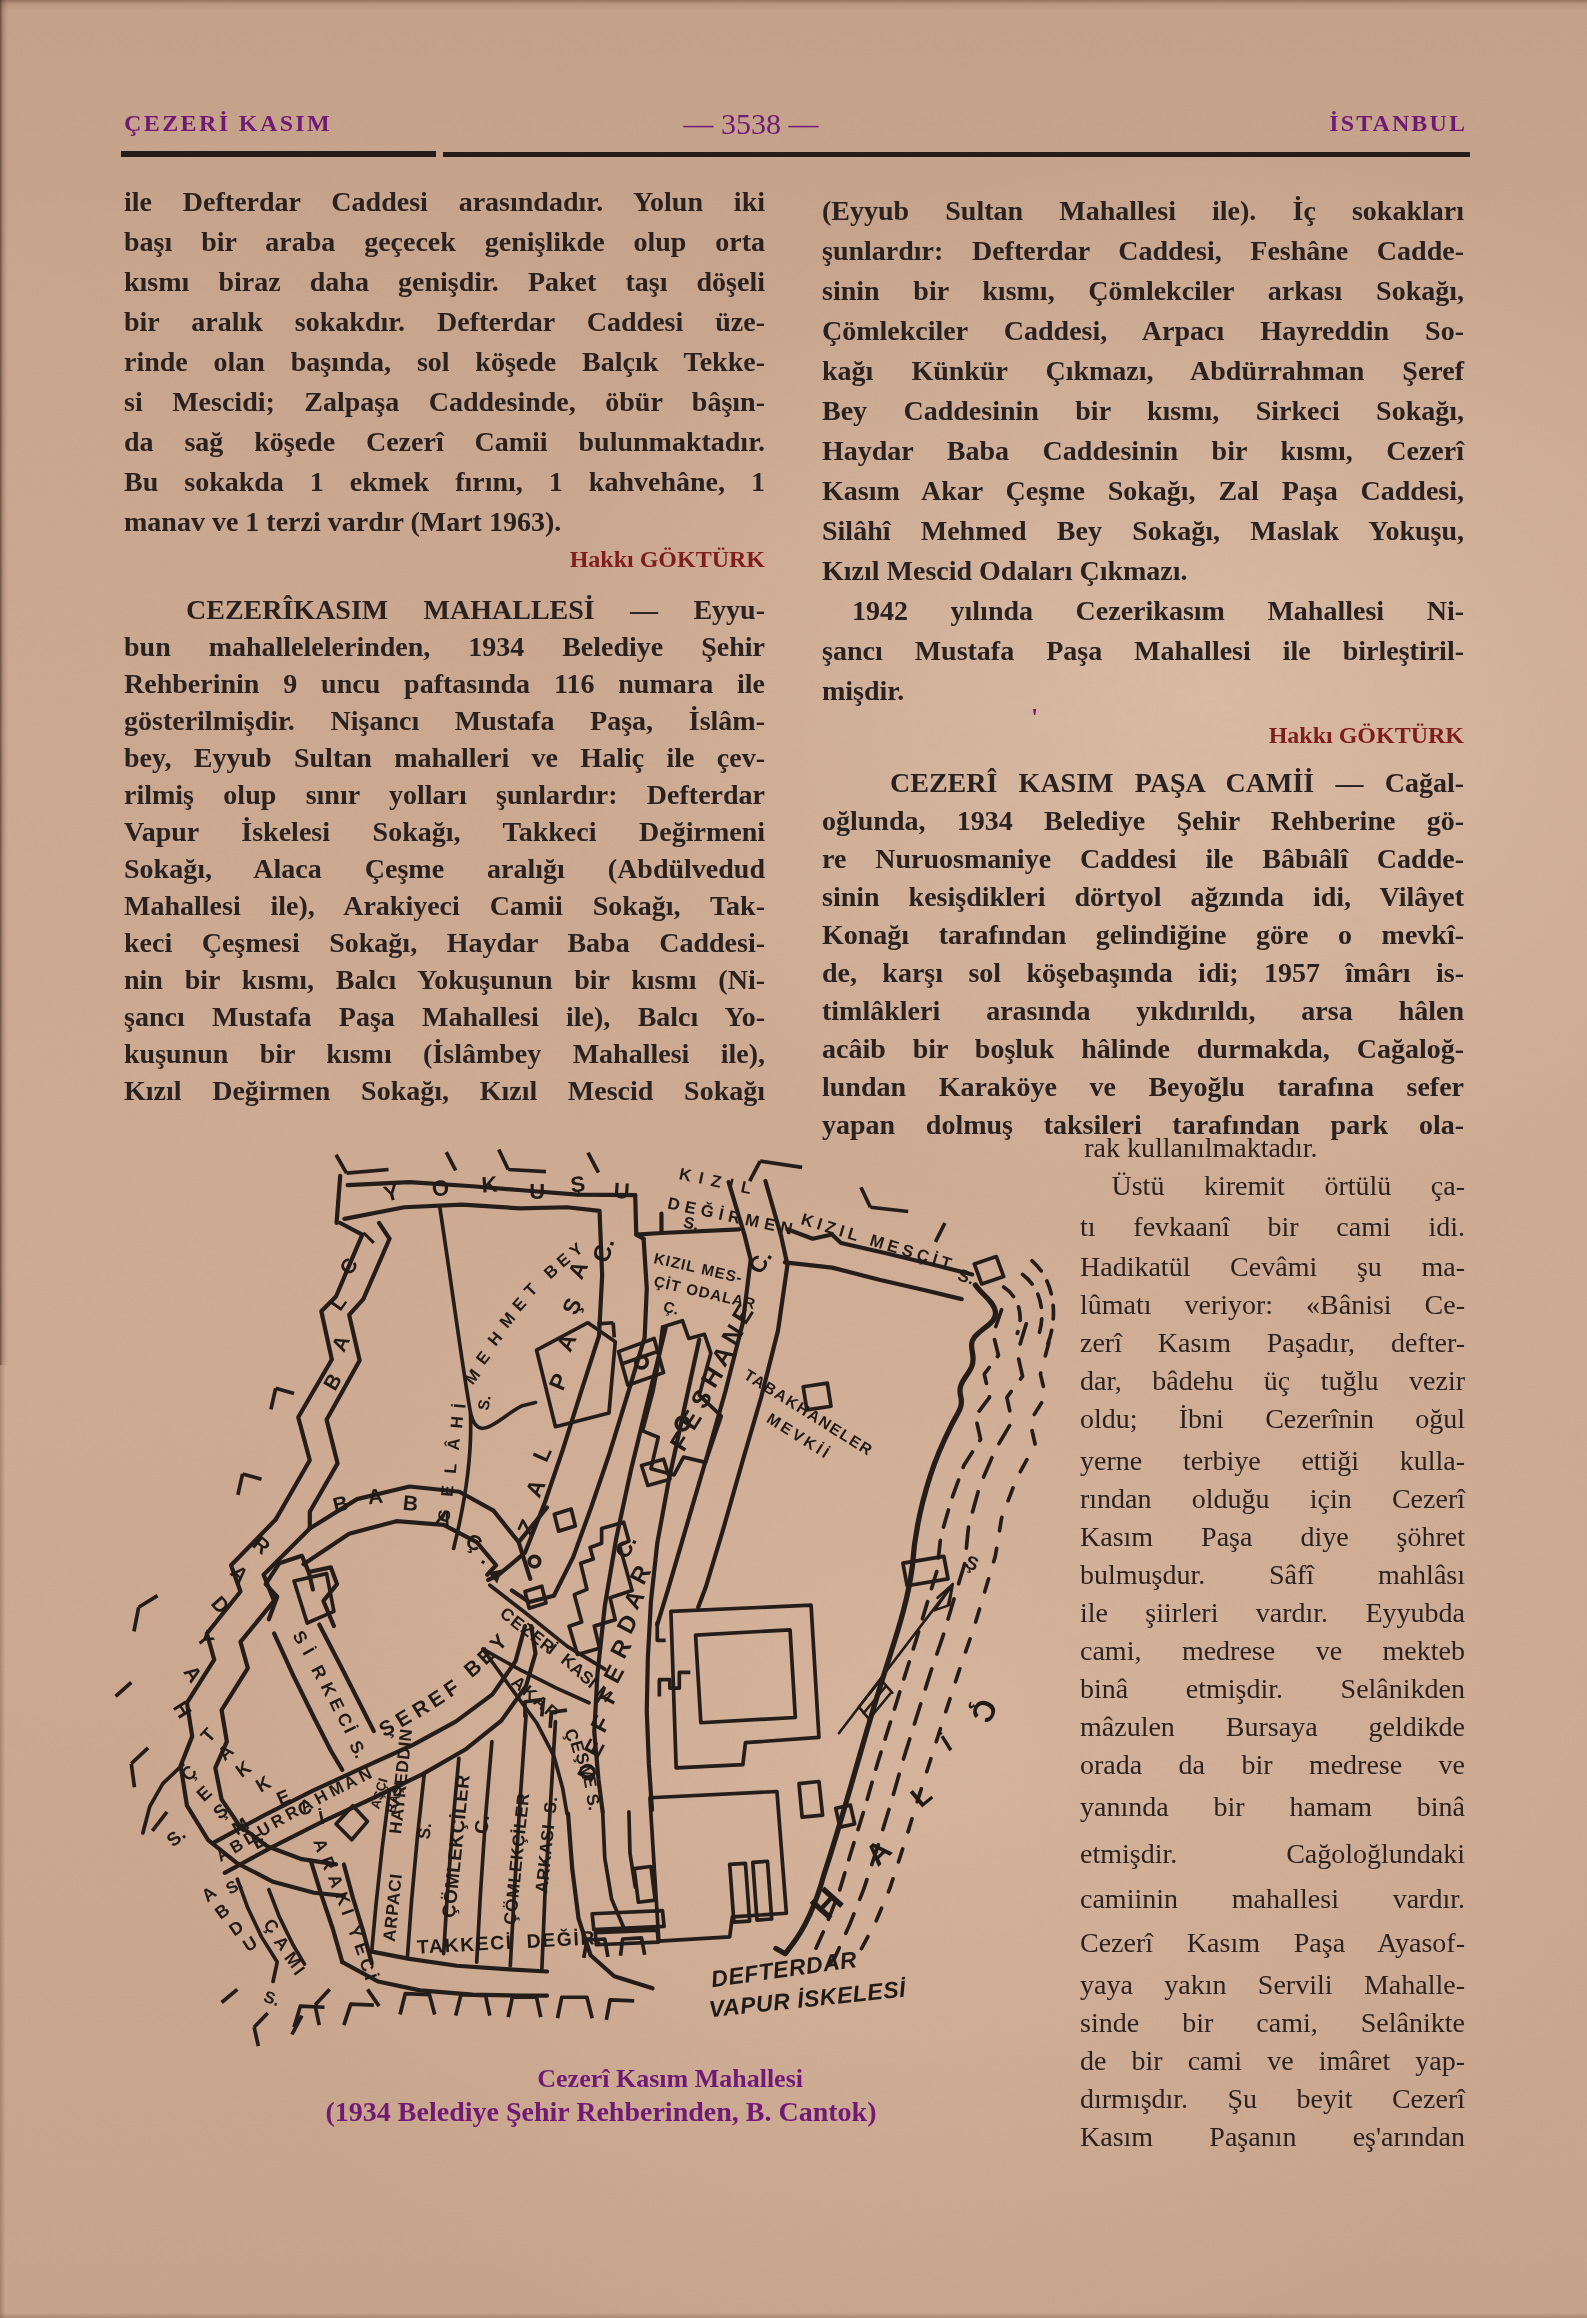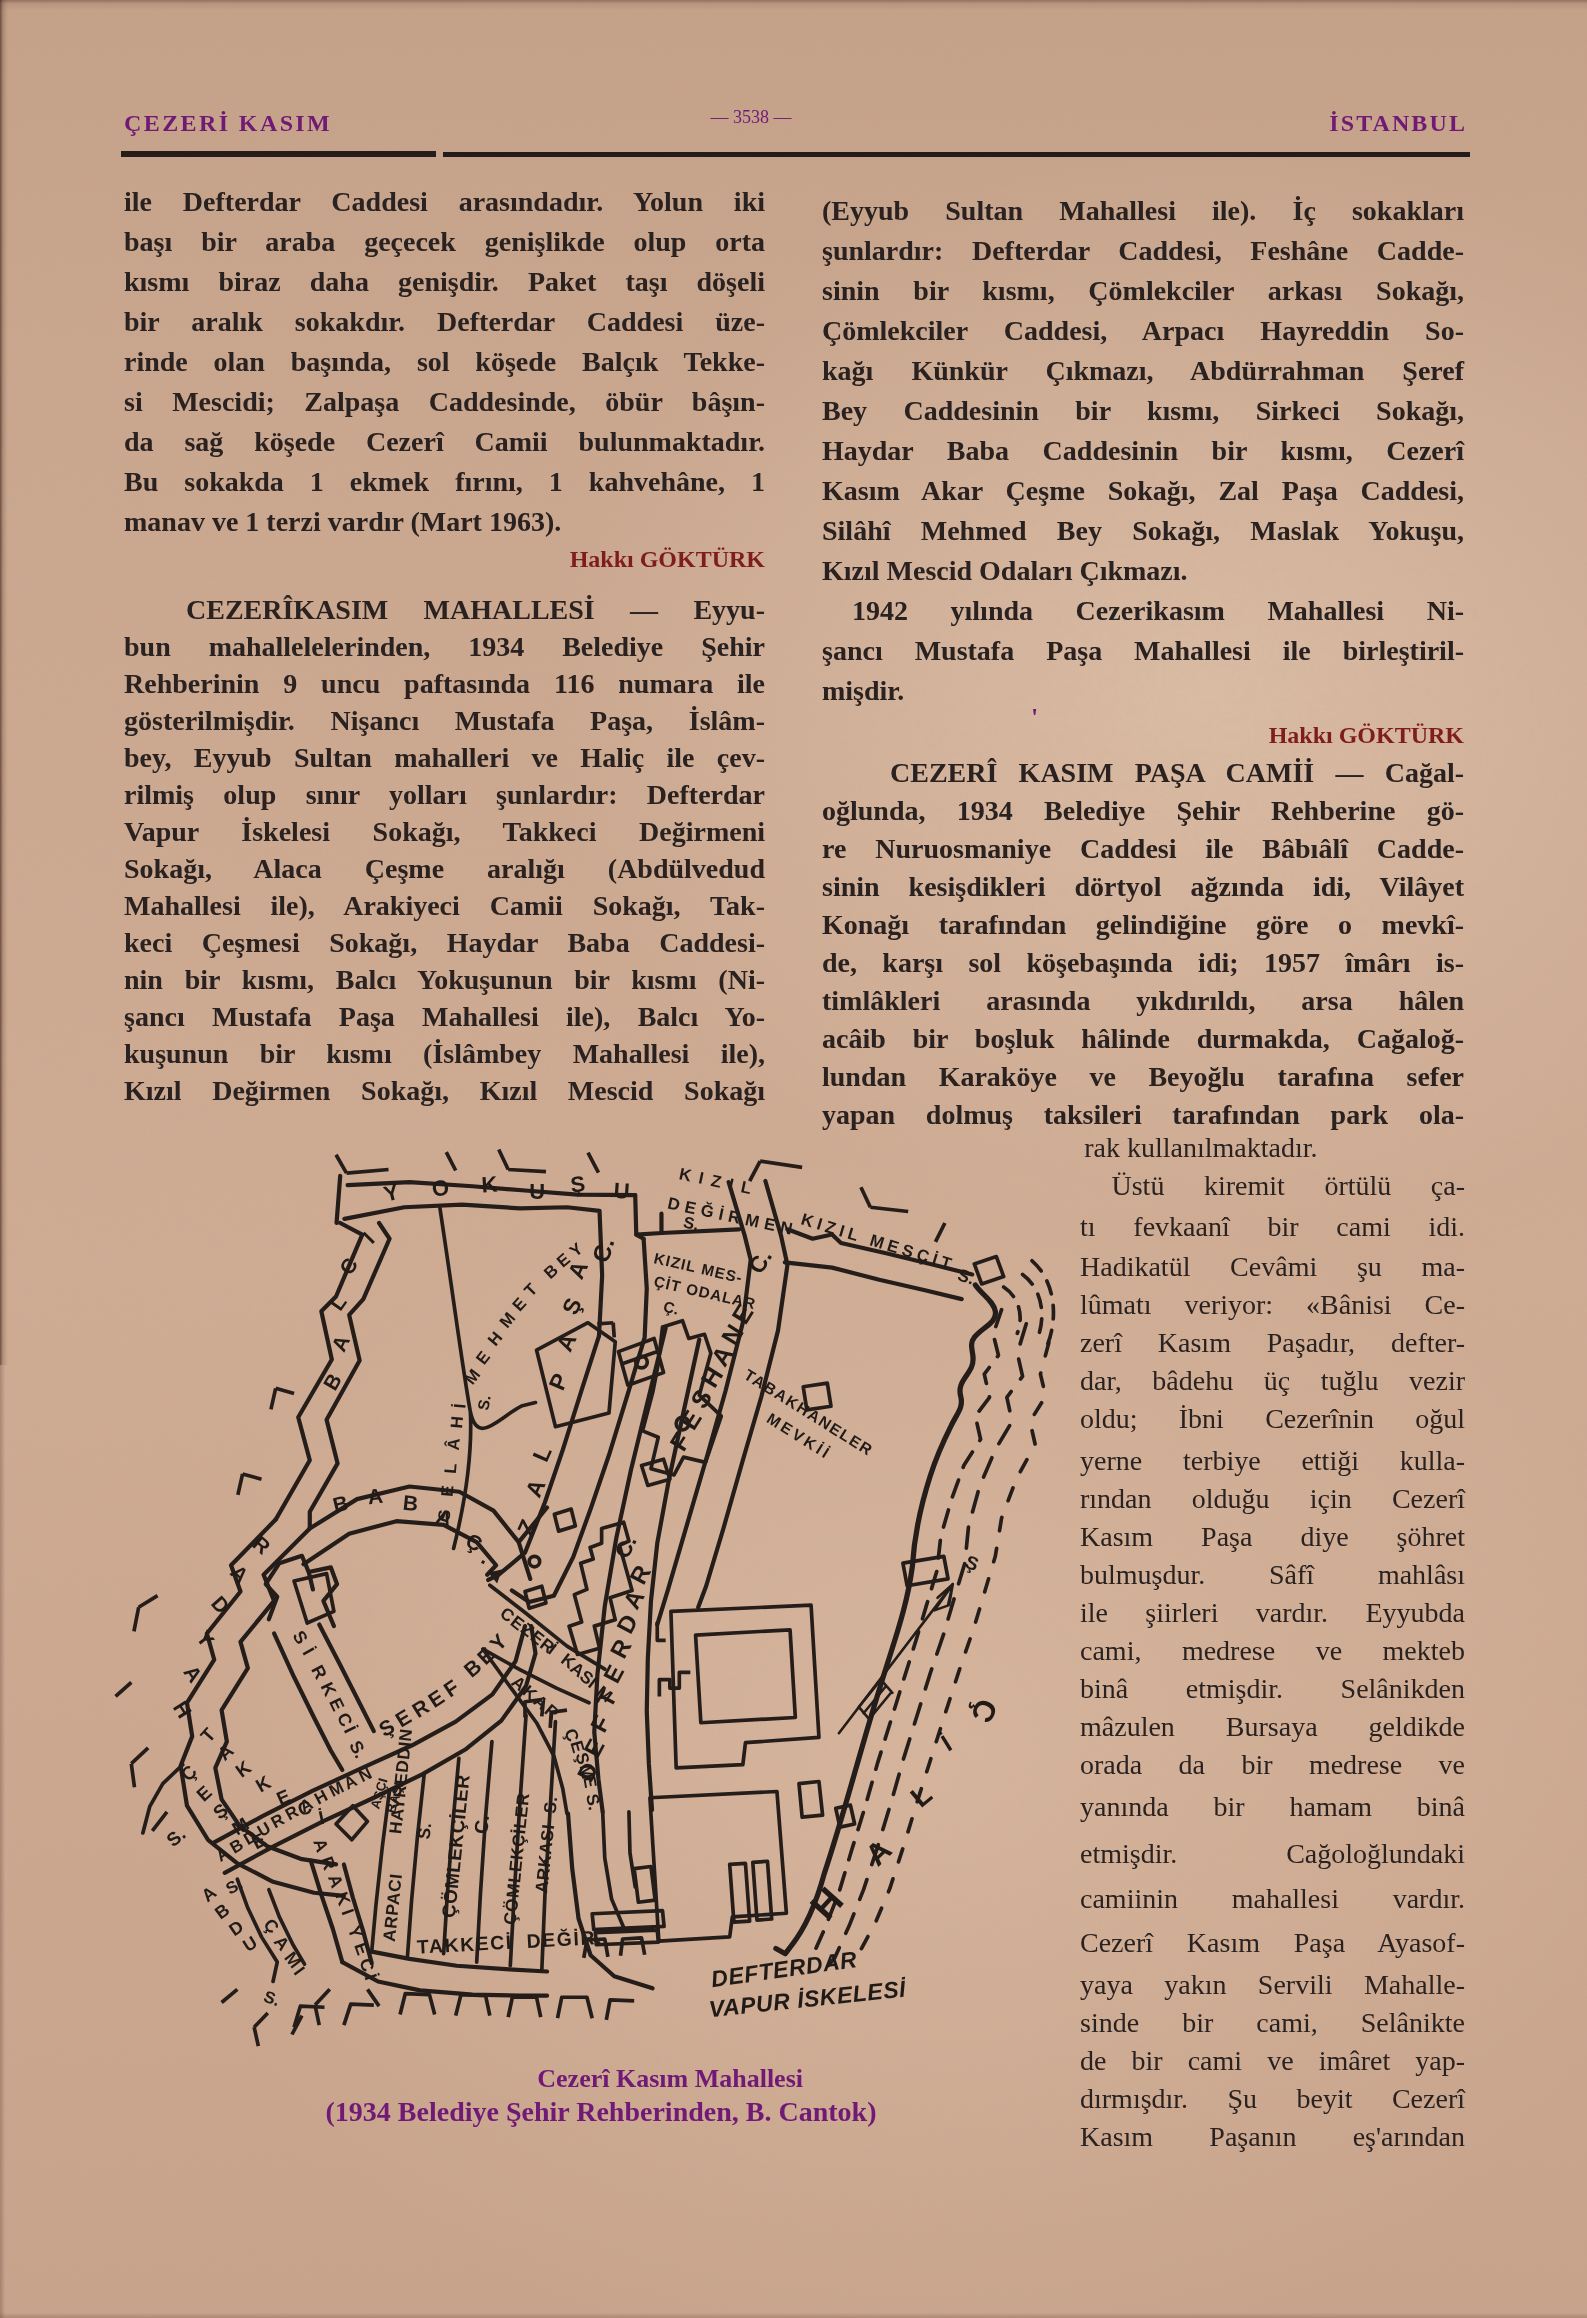--- a/index.html
+++ b/index.html
@@ -54,21 +54,21 @@
 <rect width="3025" height="4418" filter="url(#gr)" opacity="0.07"></rect>
 <filter id="gr2">
       <feTurbulence type="fractalNoise" baseFrequency="0.012 0.016" numOctaves="2" seed="11"></feTurbulence>
 <feColorMatrix type="matrix" values="0 0 0 0 0.55  0 0 0 0 0.42  0 0 0 0 0.33  0 0 0 0.5 0"></feColorMatrix>
     </filter>
 <rect width="3025" height="4418" filter="url(#gr2)" opacity="0.06"></rect>
 </svg>
 
 <div class="t b" style="left:124px;top:110px;font-size:24px;letter-spacing:2.4px;">ÇEZERİ KASIM</div>
 
-<div class="t" style="left:667px;top:107px;font-size:18px;width:168px;text-align:center;">— 3538 —</div>
+<div class="t" style="left:667px;top:107px;font-size:30px;width:168px;text-align:center;">— 3538 —</div>
 
 <div class="t b" style="left:1320px;top:110px;font-size:24px;width:147px;text-align:right;letter-spacing:2.1px;">İSTANBUL</div>
 
 <div class="t" style="left:121px;top:151px;width:315px;height:5.8px;background:#241d1a;"></div>
 
 <div class="t" style="left:443px;top:152px;width:1027px;height:4.7px;background:#241d1a;"></div>
 
 <div id="colL">
  <div class="ln">ile Defterdar Caddesi arasındadır. Yolun iki</div>
  <div class="ln">başı bir araba geçecek genişlikde olup orta</div>
@@ -106,21 +106,21 @@
  <div class="ln">kağı Künkür Çıkmazı, Abdürrahman Şeref</div>
  <div class="ln">Bey Caddesinin bir kısmı, Sirkeci Sokağı,</div>
  <div class="ln">Haydar Baba Caddesinin bir kısmı, Cezerî</div>
  <div class="ln">Kasım Akar Çeşme Sokağı, Zal Paşa Caddesi,</div>
  <div class="ln">Silâhî Mehmed Bey Sokağı, Maslak Yokuşu,</div>
  <div class="ln last">Kızıl Mescid Odaları Çıkmazı.</div>
  <div class="ln"><span class="ind" style="width:30px;"></span>1942 yılında Cezerikasım Mahallesi Ni-</div>
  <div class="ln">şancı Mustafa Paşa Mahallesi ile birleştiril-</div>
  <div class="ln last">mişdir.</div>
  <div class="byl" style="height:41px;line-height:48px;">Hakkı GÖKTÜRK</div>
- <div class="ln cam" style="margin-top:2px;"><span class="ind" style="width:68px;"></span><span class="b">CEZERÎ KASIM PAŞA CAMİİ</span> — Cağal-</div>
+ <div class="ln cam" style="margin-top:12px;"><span class="ind" style="width:68px;"></span><span class="b">CEZERÎ KASIM PAŞA CAMİİ</span> — Cağal-</div>
  <div class="ln">oğlunda, 1934 Belediye Şehir Rehberine gö-</div>
  <div class="ln">re Nuruosmaniye Caddesi ile Bâbıâlî Cadde-</div>
  <div class="ln">sinin kesişdikleri dörtyol ağzında idi, Vilâyet</div>
  <div class="ln">Konağı tarafından gelindiğine göre o mevkî-</div>
  <div class="ln">de, karşı sol köşebaşında idi; 1957 îmârı is-</div>
  <div class="ln">timlâkleri arasında yıkdırıldı, arsa hâlen</div>
  <div class="ln">acâib bir boşluk hâlinde durmakda, Cağaloğ-</div>
  <div class="ln">lundan Karaköye ve Beyoğlu tarafına sefer</div>
  <div class="ln">yapan dolmuş taksileri tarafından park ola-</div>
 </div>

